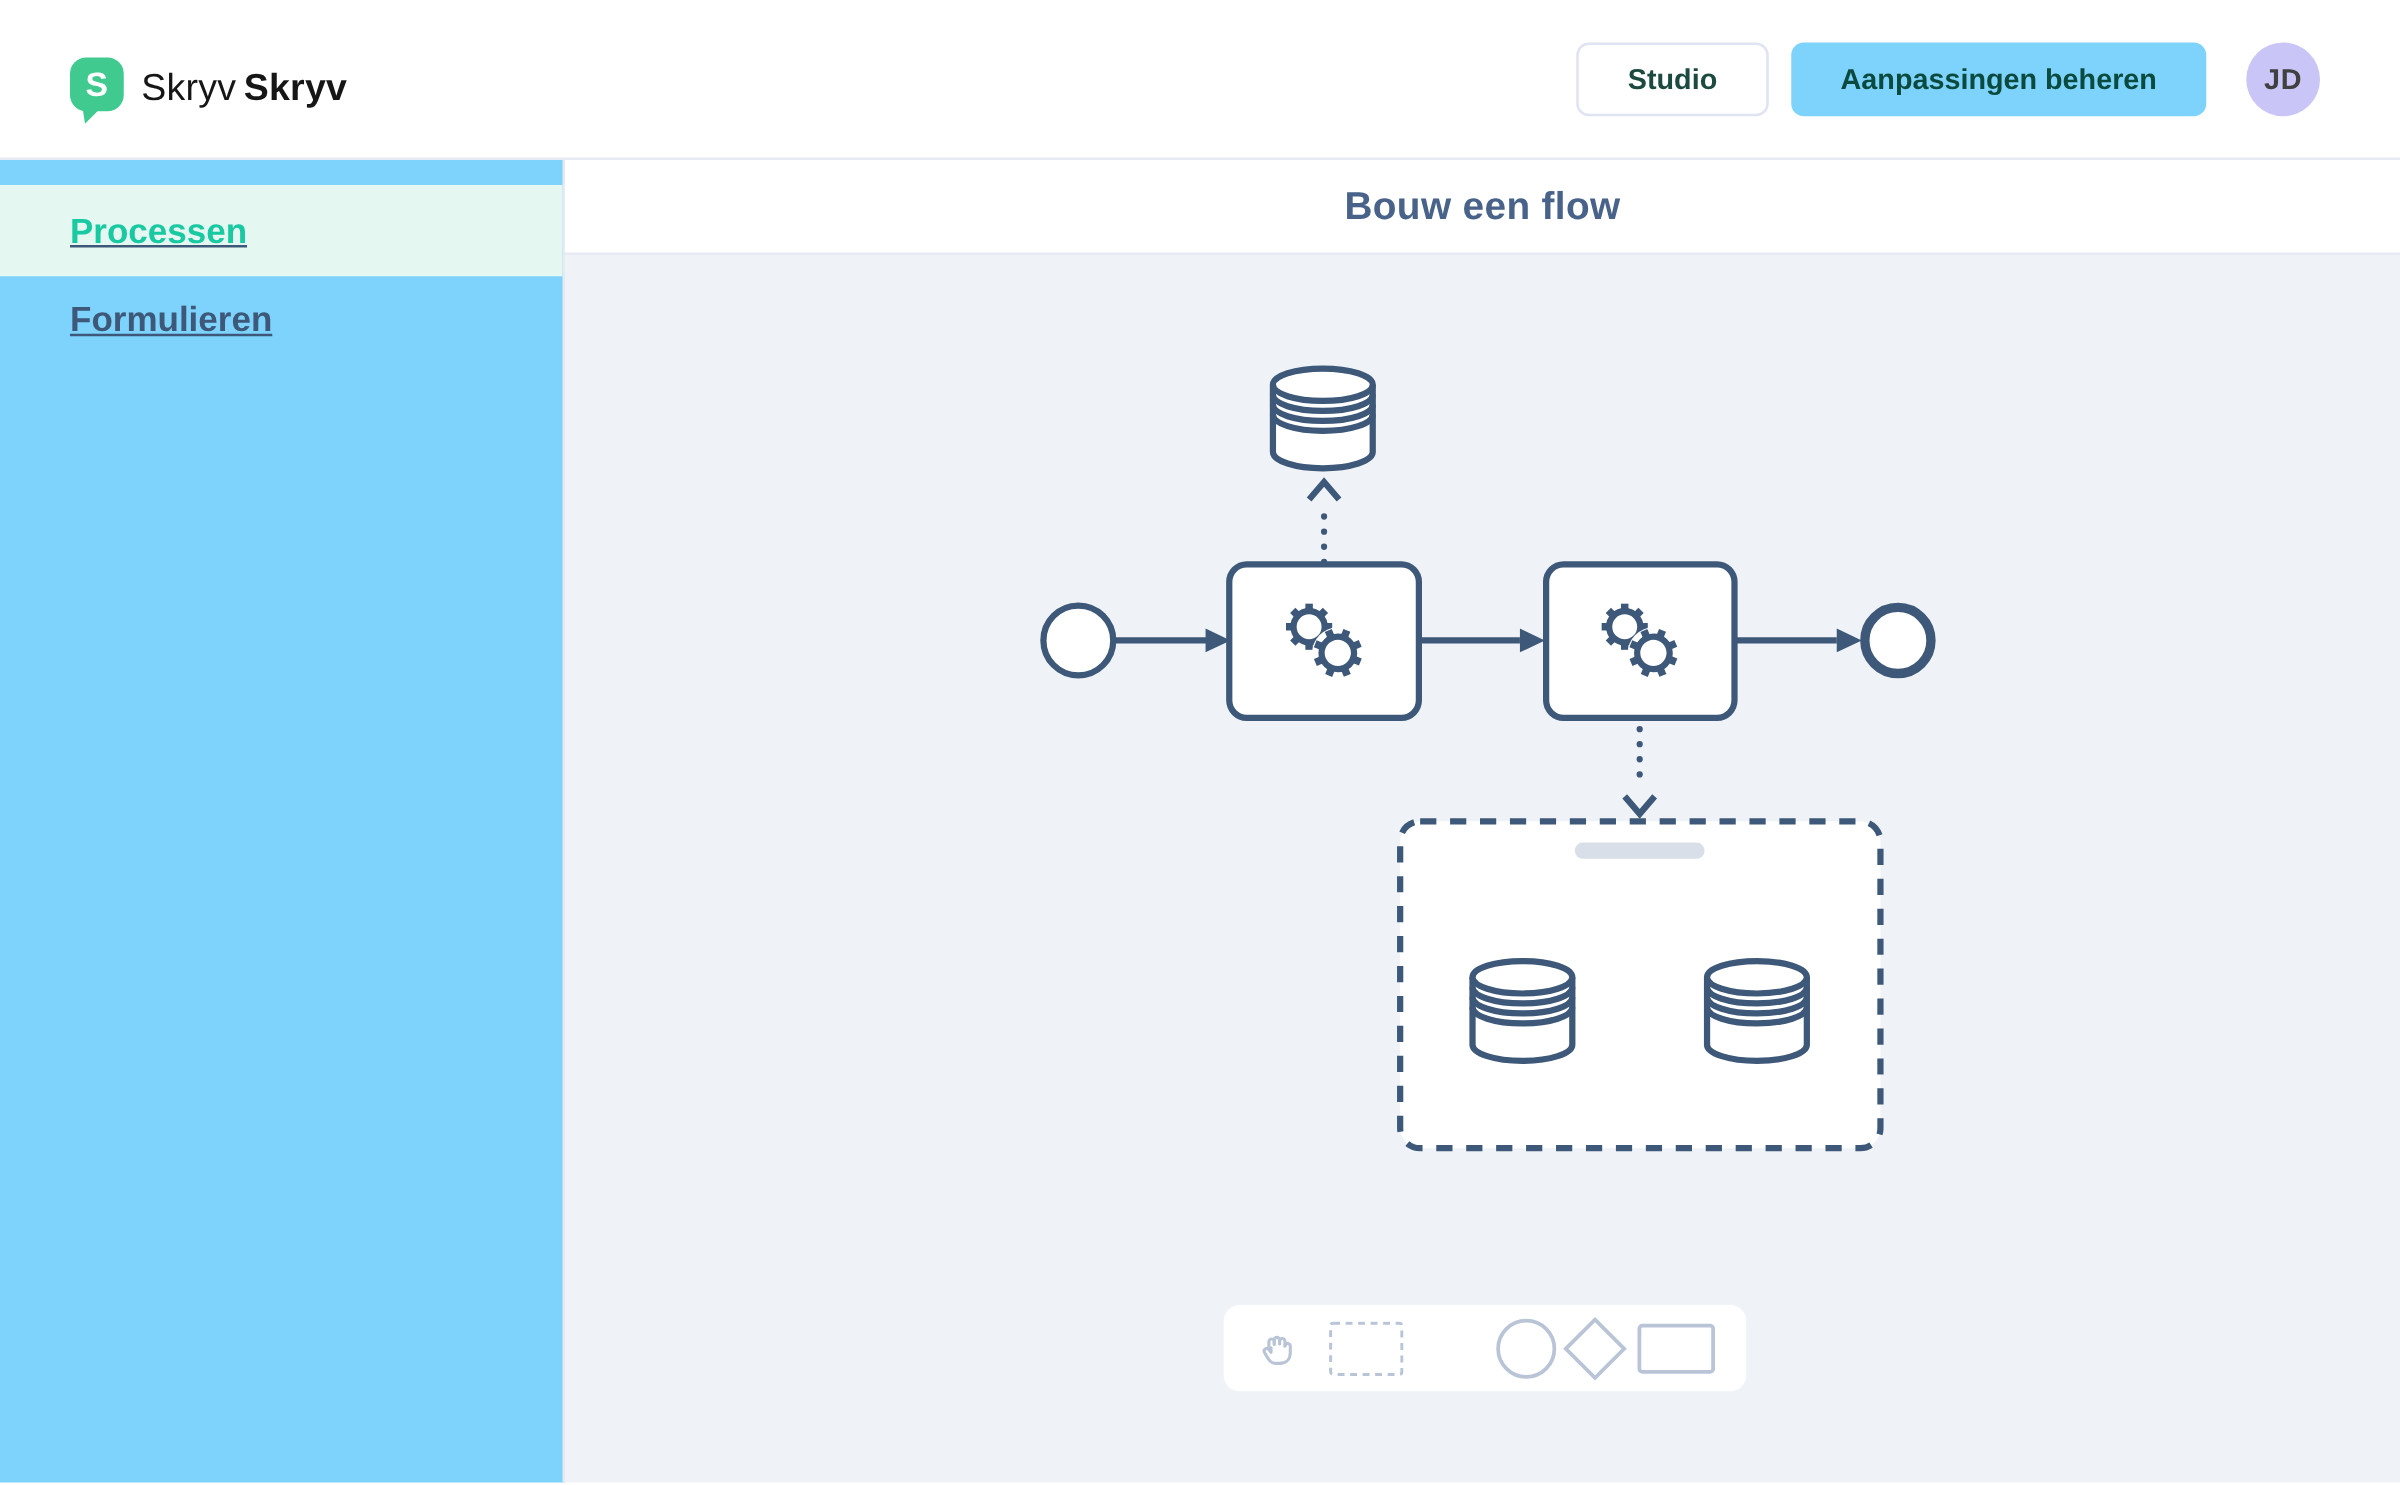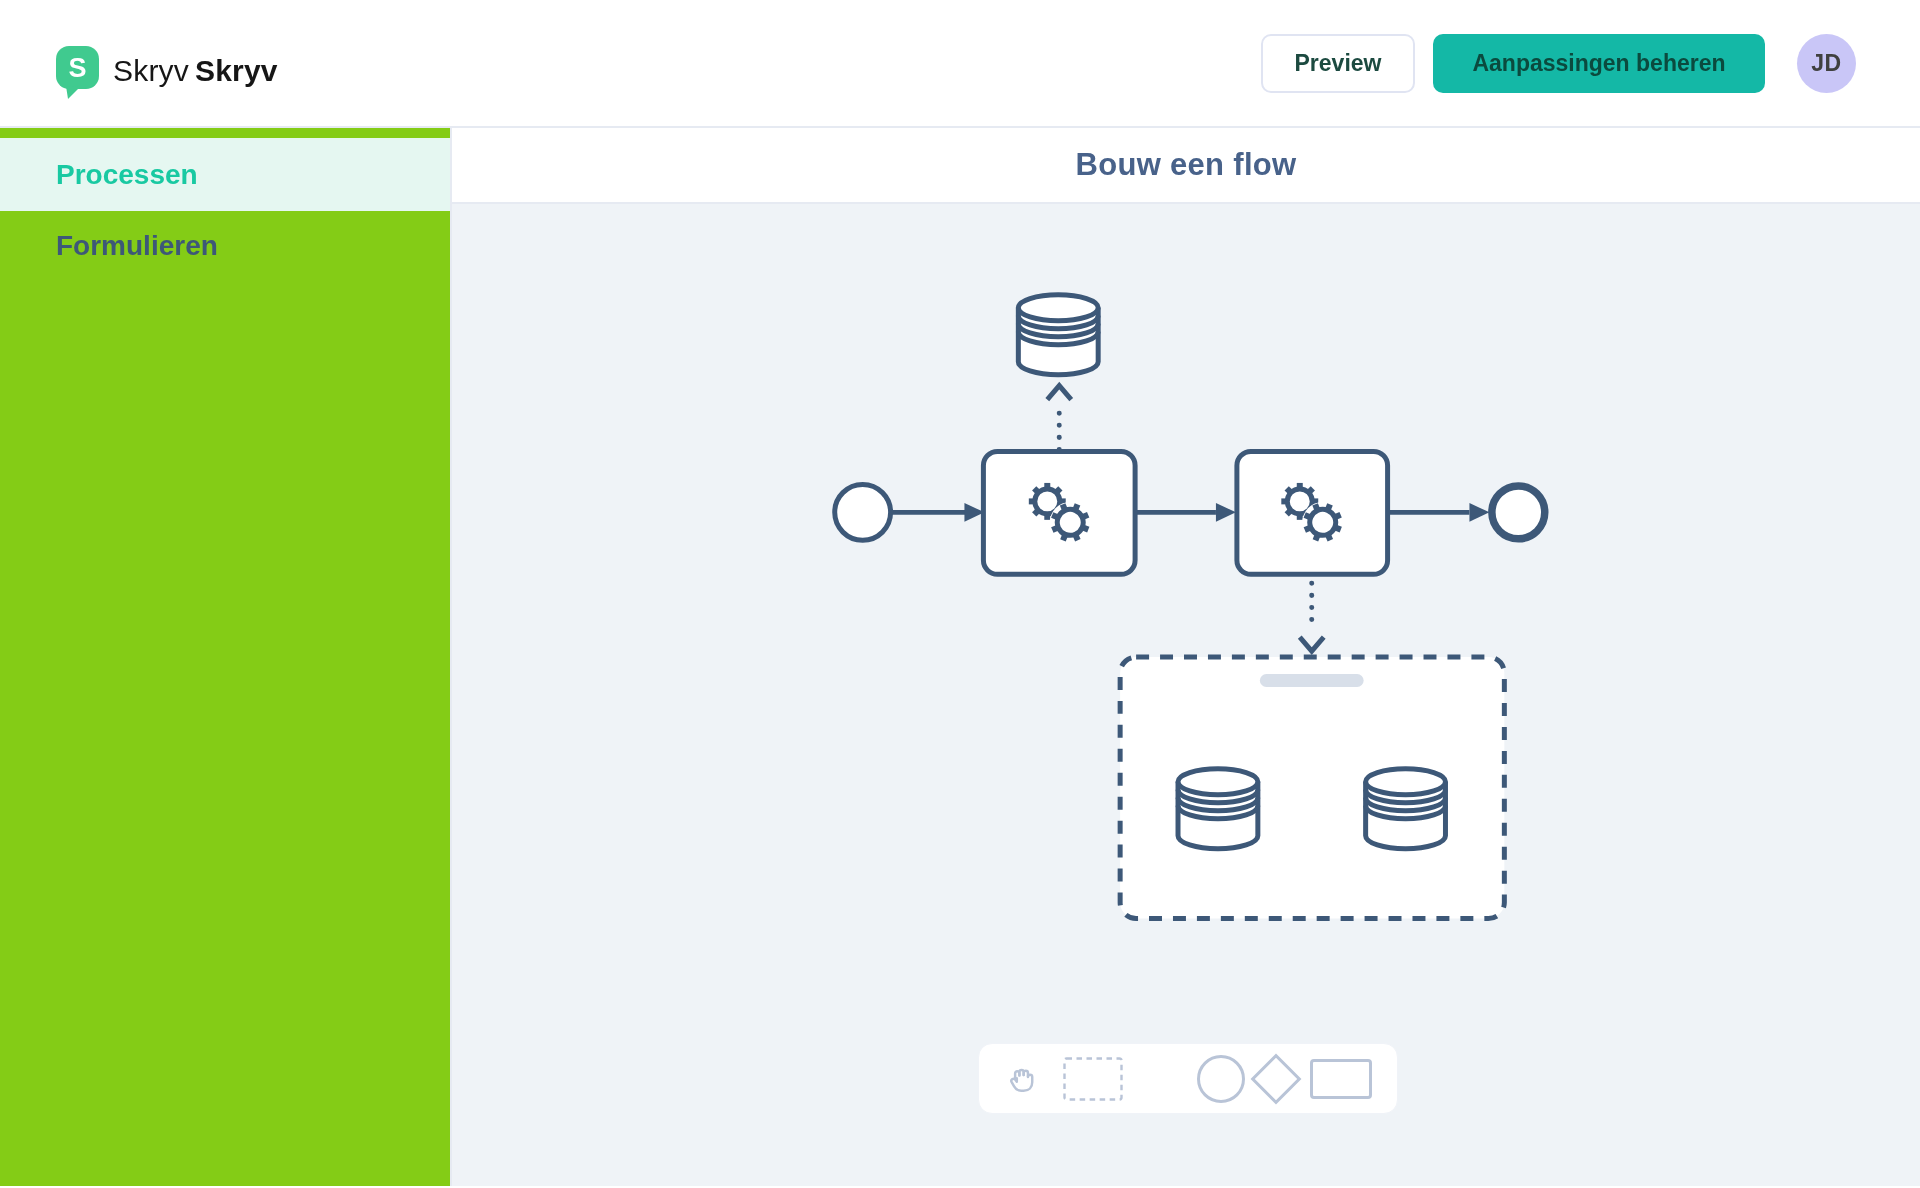--- a/index.html
+++ b/index.html
@@ -22,34 +22,34 @@
   .header-right { display:flex; align-items:center; gap:20px; }
   .btn {
     height:59px; border-radius:10px; font-size:23px; font-weight:600;
     display:flex; align-items:center; justify-content:center;
     cursor:pointer; font-family:inherit;
   }
   .btn-preview {
     width:154px; background:#fff; border:2px solid #e0e4f2; color:#1c4a40;
   }
   .btn-manage {
-    width:332px; background:#14b8a6; border:none; color:#0b4a3e; margin-left:-2px;
+    width:332px; background:#7dd3fc; border:none; color:#0b4a3e; margin-left:-2px;
   }
   .avatar {
     width:59px; height:59px; border-radius:50%; background:#c9c6f7;
     color:#404040; font-weight:700; font-size:23px; letter-spacing:.5px;
     display:flex; align-items:center; justify-content:center; margin-left:12px;
     cursor:pointer;
   }
 
   
   .workspace { display:flex; height:1058px; }
   .sidebar {
-    width:452px; background:#84cc16; border-right:2px solid #e6eaf2;
-    padding-top:10px; flex:none;
+    width:452px; background:#7dd3fc; border-right:2px solid #e6eaf2;
+    padding-top:20px; flex:none;text-decoration:underline;
   }
   .nav-item {
     height:70px; display:flex; align-items:center; padding-left:56px;
     font-size:28px; font-weight:600; color:#3d5878; cursor:pointer;
   }
   .nav-item.active { height:73px; background:#e5f7f1; color:#19c9a2; }
 
   .main { flex:1; display:flex; flex-direction:column; }
   .titlebar {
     height:76px; background:#fff; border-bottom:2px solid #e6eaf2;
@@ -78,21 +78,21 @@
 <header class="header">
   <div class="brand">
     <svg width="46" height="58" viewBox="0 0 46 58">
       <rect x="1" y="4" width="43" height="43" rx="13" fill="#40ca8f"></rect>
       <polygon points="11,44 25,45 13,57" fill="#40ca8f"></polygon>
       <text x="22.5" y="35" text-anchor="middle" font-family="Liberation Sans, sans-serif" font-size="27" font-weight="700" fill="#ffffff">S</text>
     </svg>
     <div class="brand-text"><span class="brand-first">Skryv</span><span class="brand-second">Skryv</span></div>
   </div>
   <div class="header-right">
-    <button class="btn btn-preview">Preview</button>
+    <button class="btn btn-preview">Studio</button>
     <button class="btn btn-manage">Aanpassingen beheren</button>
     <div class="avatar">JD</div>
   </div>
 </header>
 
 <div class="workspace">
 
   <nav class="sidebar">
     <div class="nav-item active">Processen</div>
     <div class="nav-item">Formulieren</div>

